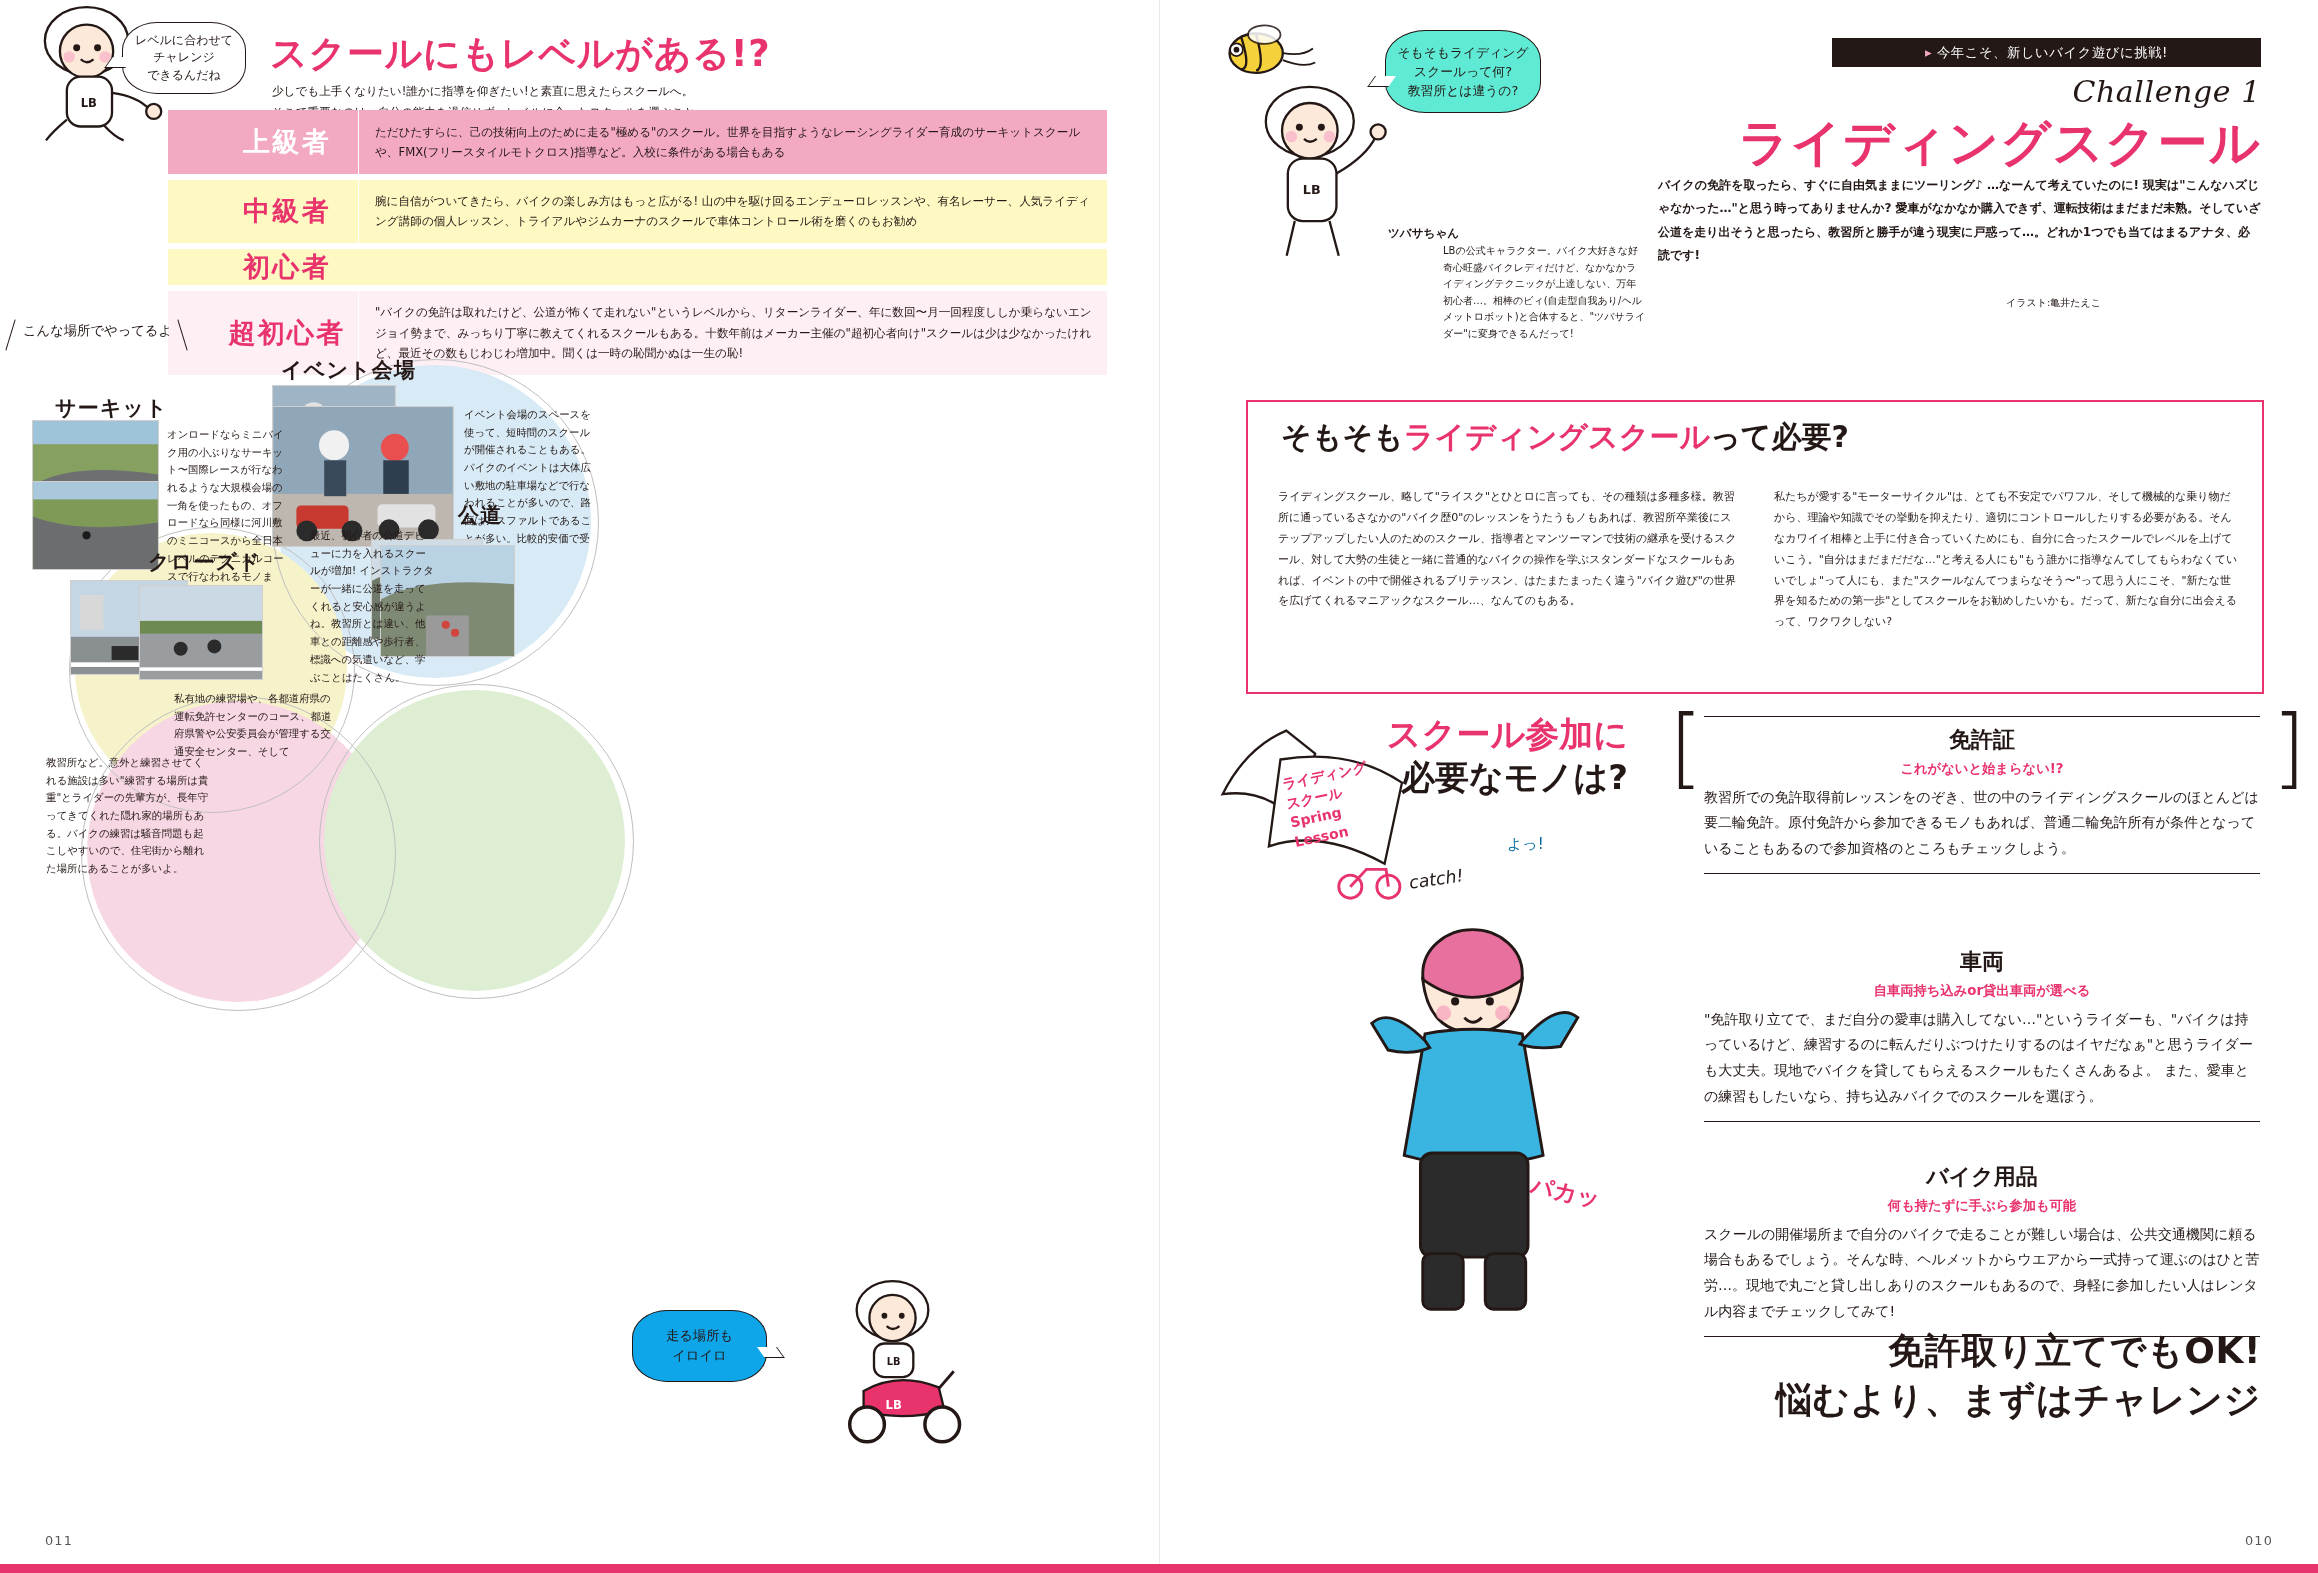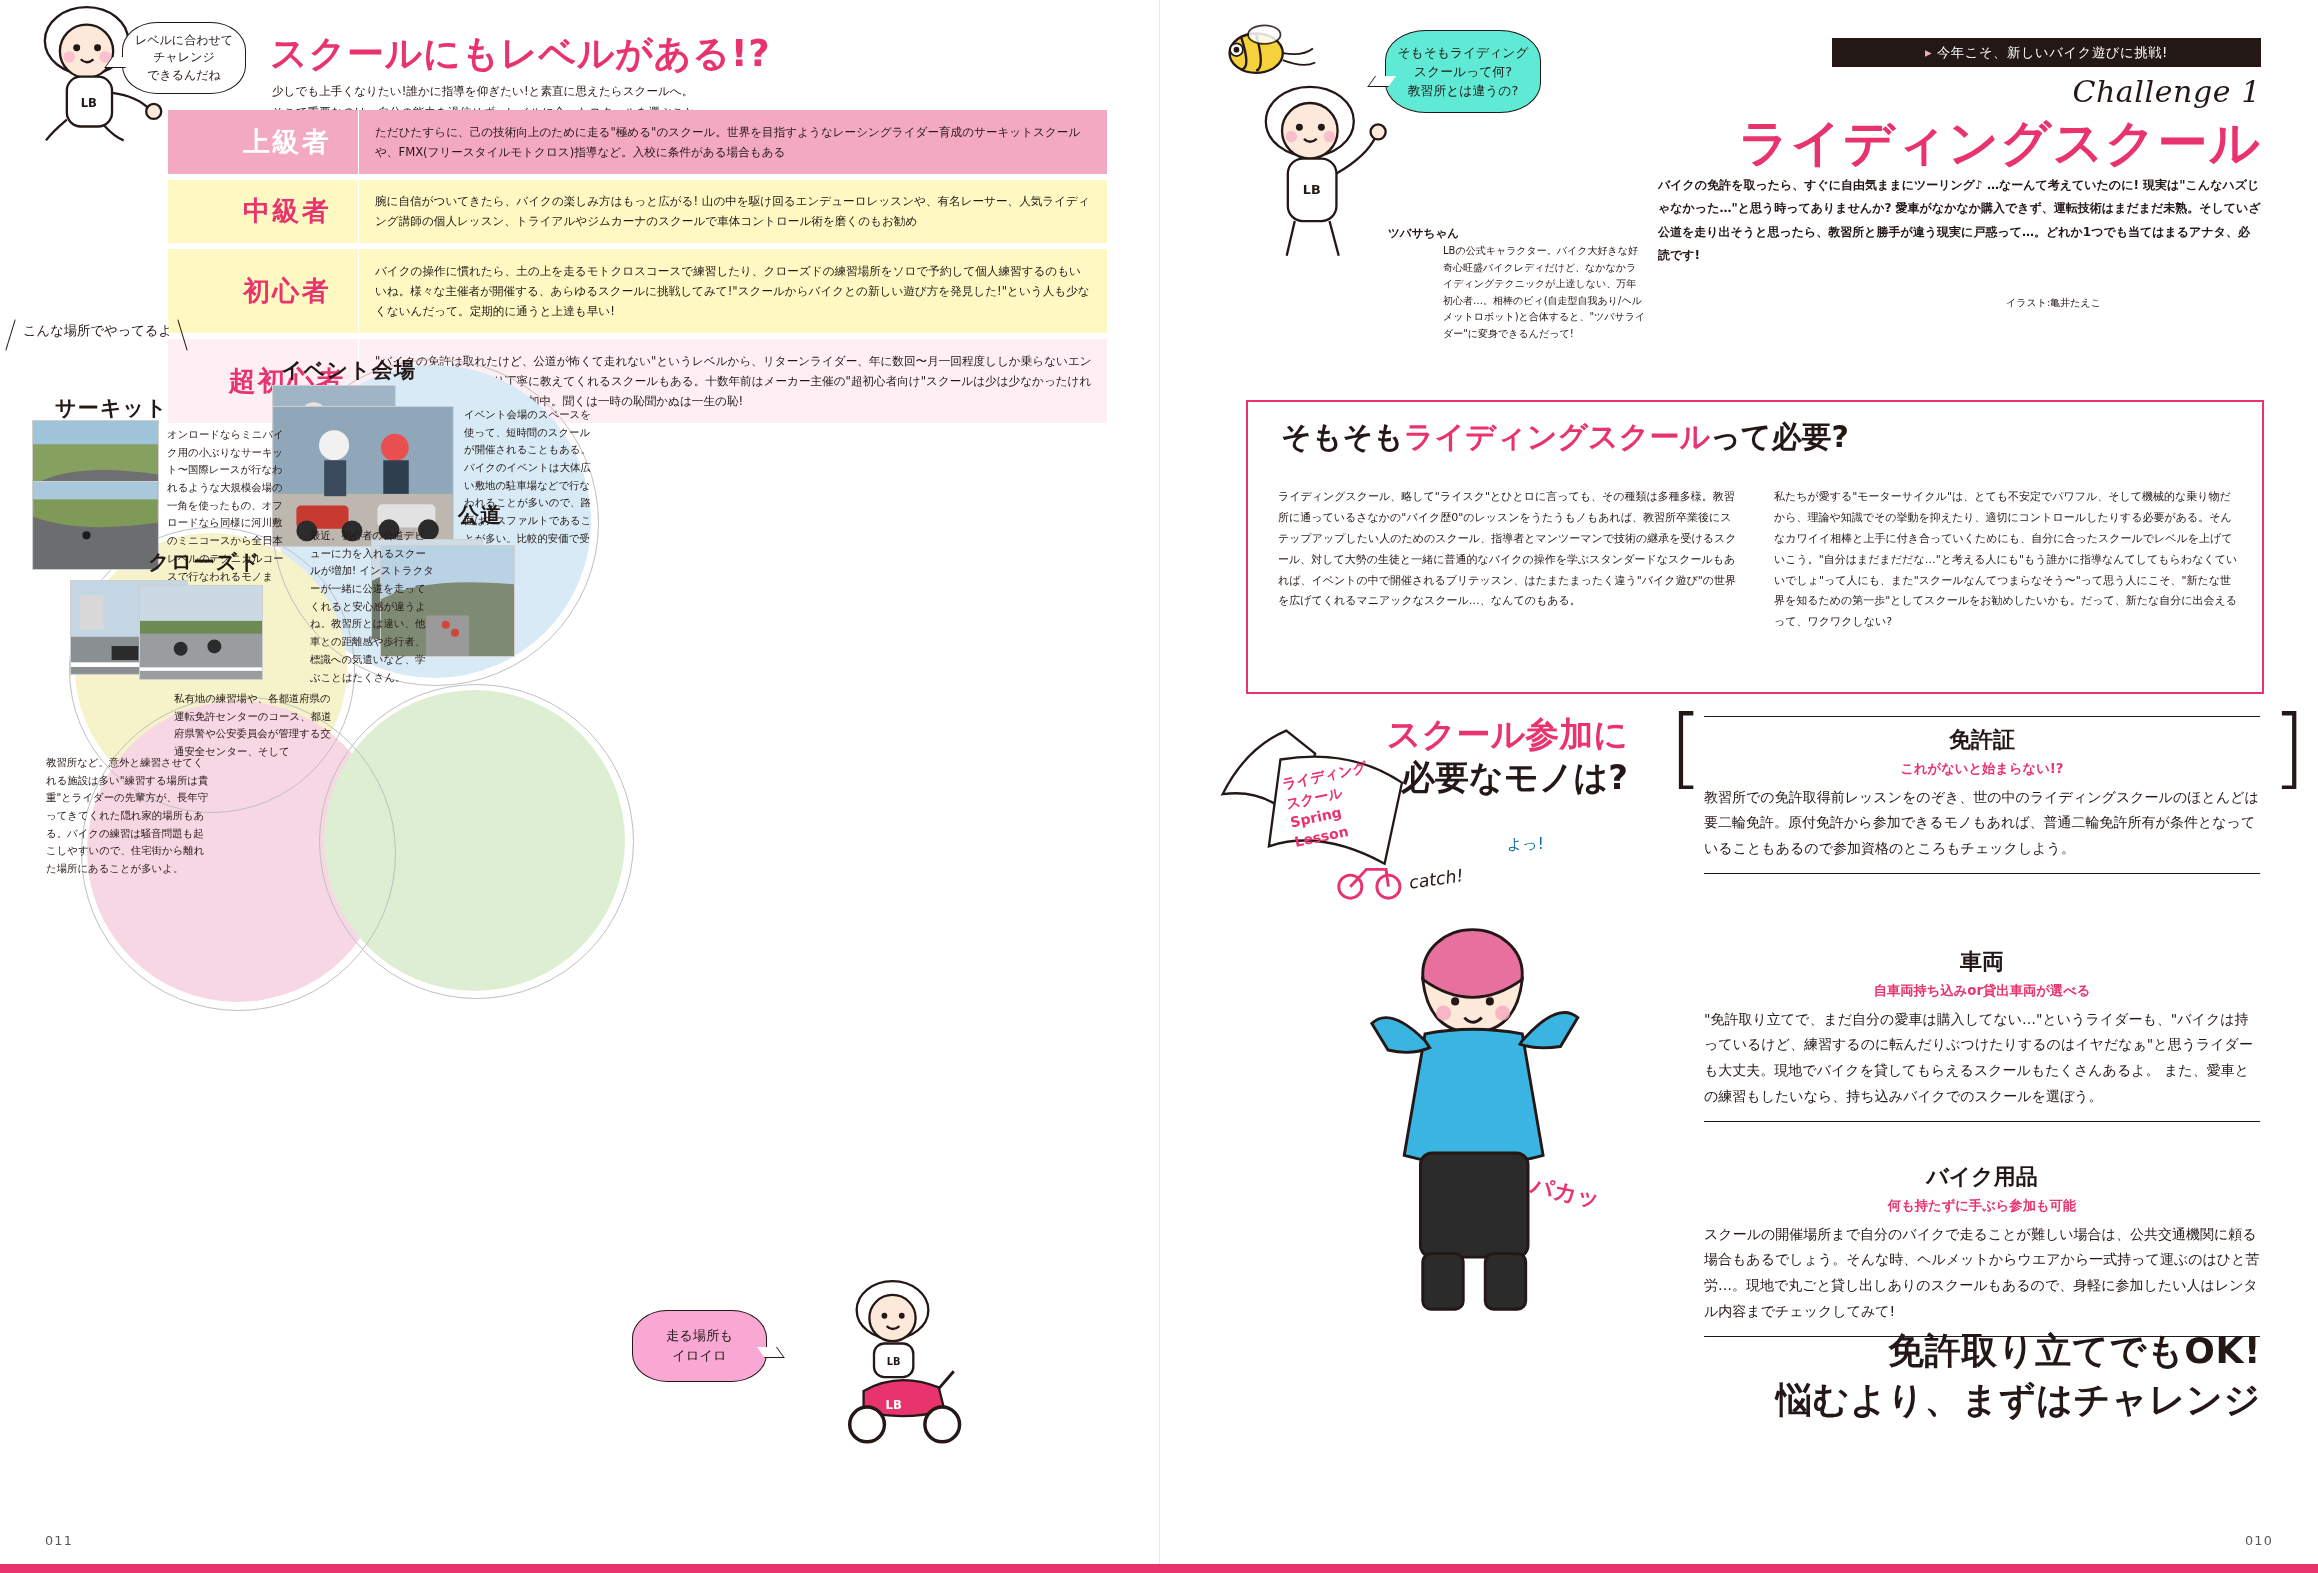--- a/index.html
+++ b/index.html
@@ -81,21 +81,21 @@
   .ph{border:0.6px solid #cfcfcf;background:#cfd8dc;display:block;object-fit:cover;}
 
   .blk{position:absolute;}
 
   
   .cap{font-size:10.4px;line-height:1.7;color:#231815;}
 
   
   .speech-2{
     position:absolute;left:632px;top:1310px;width:133px;height:70px;
-    border:1.7px solid #231815;border-radius:35px/28px;background:#f9a8d4;
+    border:1.7px solid #231815;border-radius:35px/28px;background:#0ea5e9;
     display:flex;align-items:center;justify-content:center;text-align:center;
     font-size:13.3px;line-height:1.5;color:#231815;
   }
   .speech-2:after{
     content:"";position:absolute;right:-14px;top:36px;width:18.5px;height:10.4px;
     background:#fff;border-bottom:1.7px solid #231815;border-right:1.7px solid #231815;
     transform:skewX(35deg);
   }
 
   
@@ -209,21 +209,20 @@
     <div class="level-row lv1">
       <div class="level-name">上級者</div>
       <div class="level-desc">ただひたすらに、己の技術向上のために走る"極める"のスクール。世界を目指すようなレーシングライダー育成のサーキットスクールや、FMX(フリースタイルモトクロス)指導など。入校に条件がある場合もある</div>
     </div>
     <div class="level-row lv2">
       <div class="level-name">中級者</div>
       <div class="level-desc">腕に自信がついてきたら、バイクの楽しみ方はもっと広がる! 山の中を駆け回るエンデューロレッスンや、有名レーサー、人気ライディング講師の個人レッスン、トライアルやジムカーナのスクールで車体コントロール術を磨くのもお勧め</div>
     </div>
     <div class="level-row lv3">
       <div class="level-name">初心者</div>
-      <div class="level-desc">バイクの操作に慣れたら、土の上を走るモトクロスコースで練習したり、クローズドの練習場所をソロで予約して個人練習するのもいいね。様々な主催者が開催する、あらゆるスクールに挑戦してみて!"スクールからバイクとの新しい遊び方を発見した!"という人も少なくないんだって。定期的に通うと上達も早い!</div>
     </div>
     <div class="level-row lv4">
       <div class="level-name">超初心者</div>
       <div class="level-desc">"バイクの免許は取れたけど、公道が怖くて走れない"というレベルから、リターンライダー、年に数回〜月一回程度ししか乗らないエンジョイ勢まで、みっちり丁寧に教えてくれるスクールもある。十数年前はメーカー主催の"超初心者向け"スクールは少は少なかったけれど、最近その数もじわじわ増加中。聞くは一時の恥聞かぬは一生の恥!</div>
     </div>
   </div>
 
   <div class="collage">
     <div class="circ c-blue"></div>
     <div class="circ c-yellow"></div>

